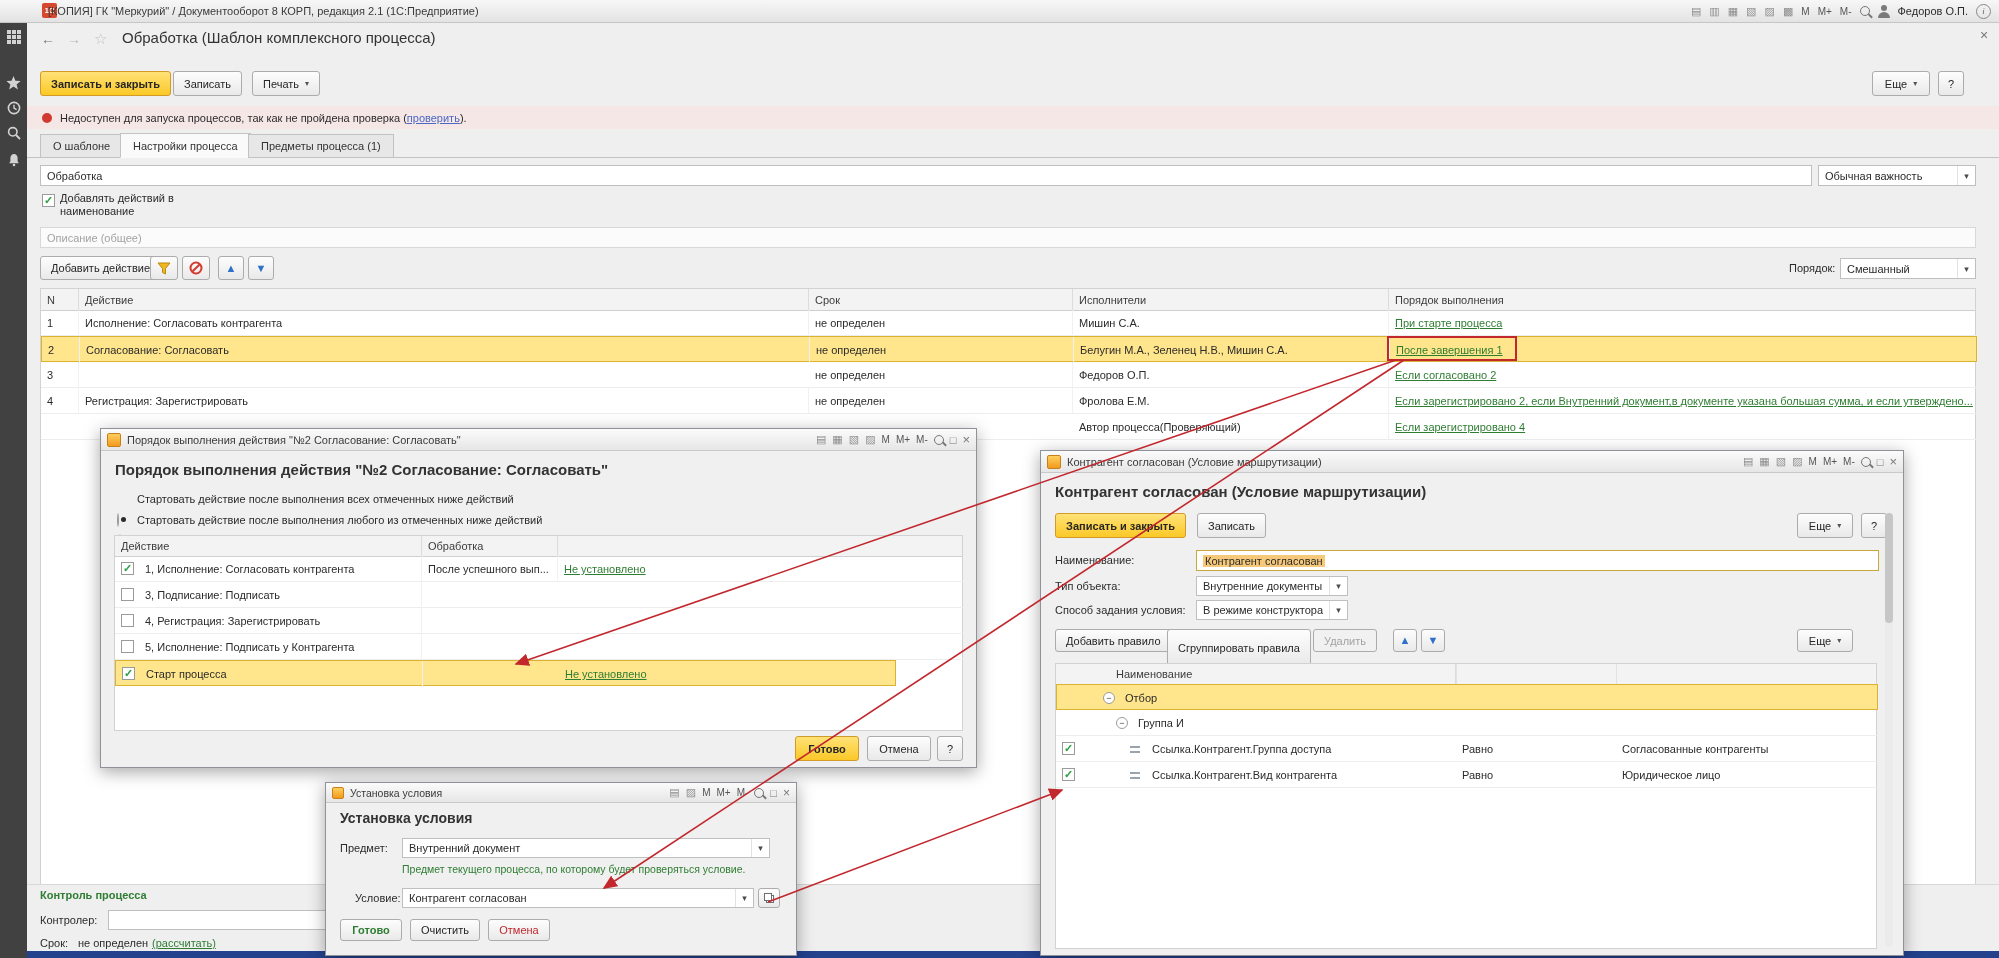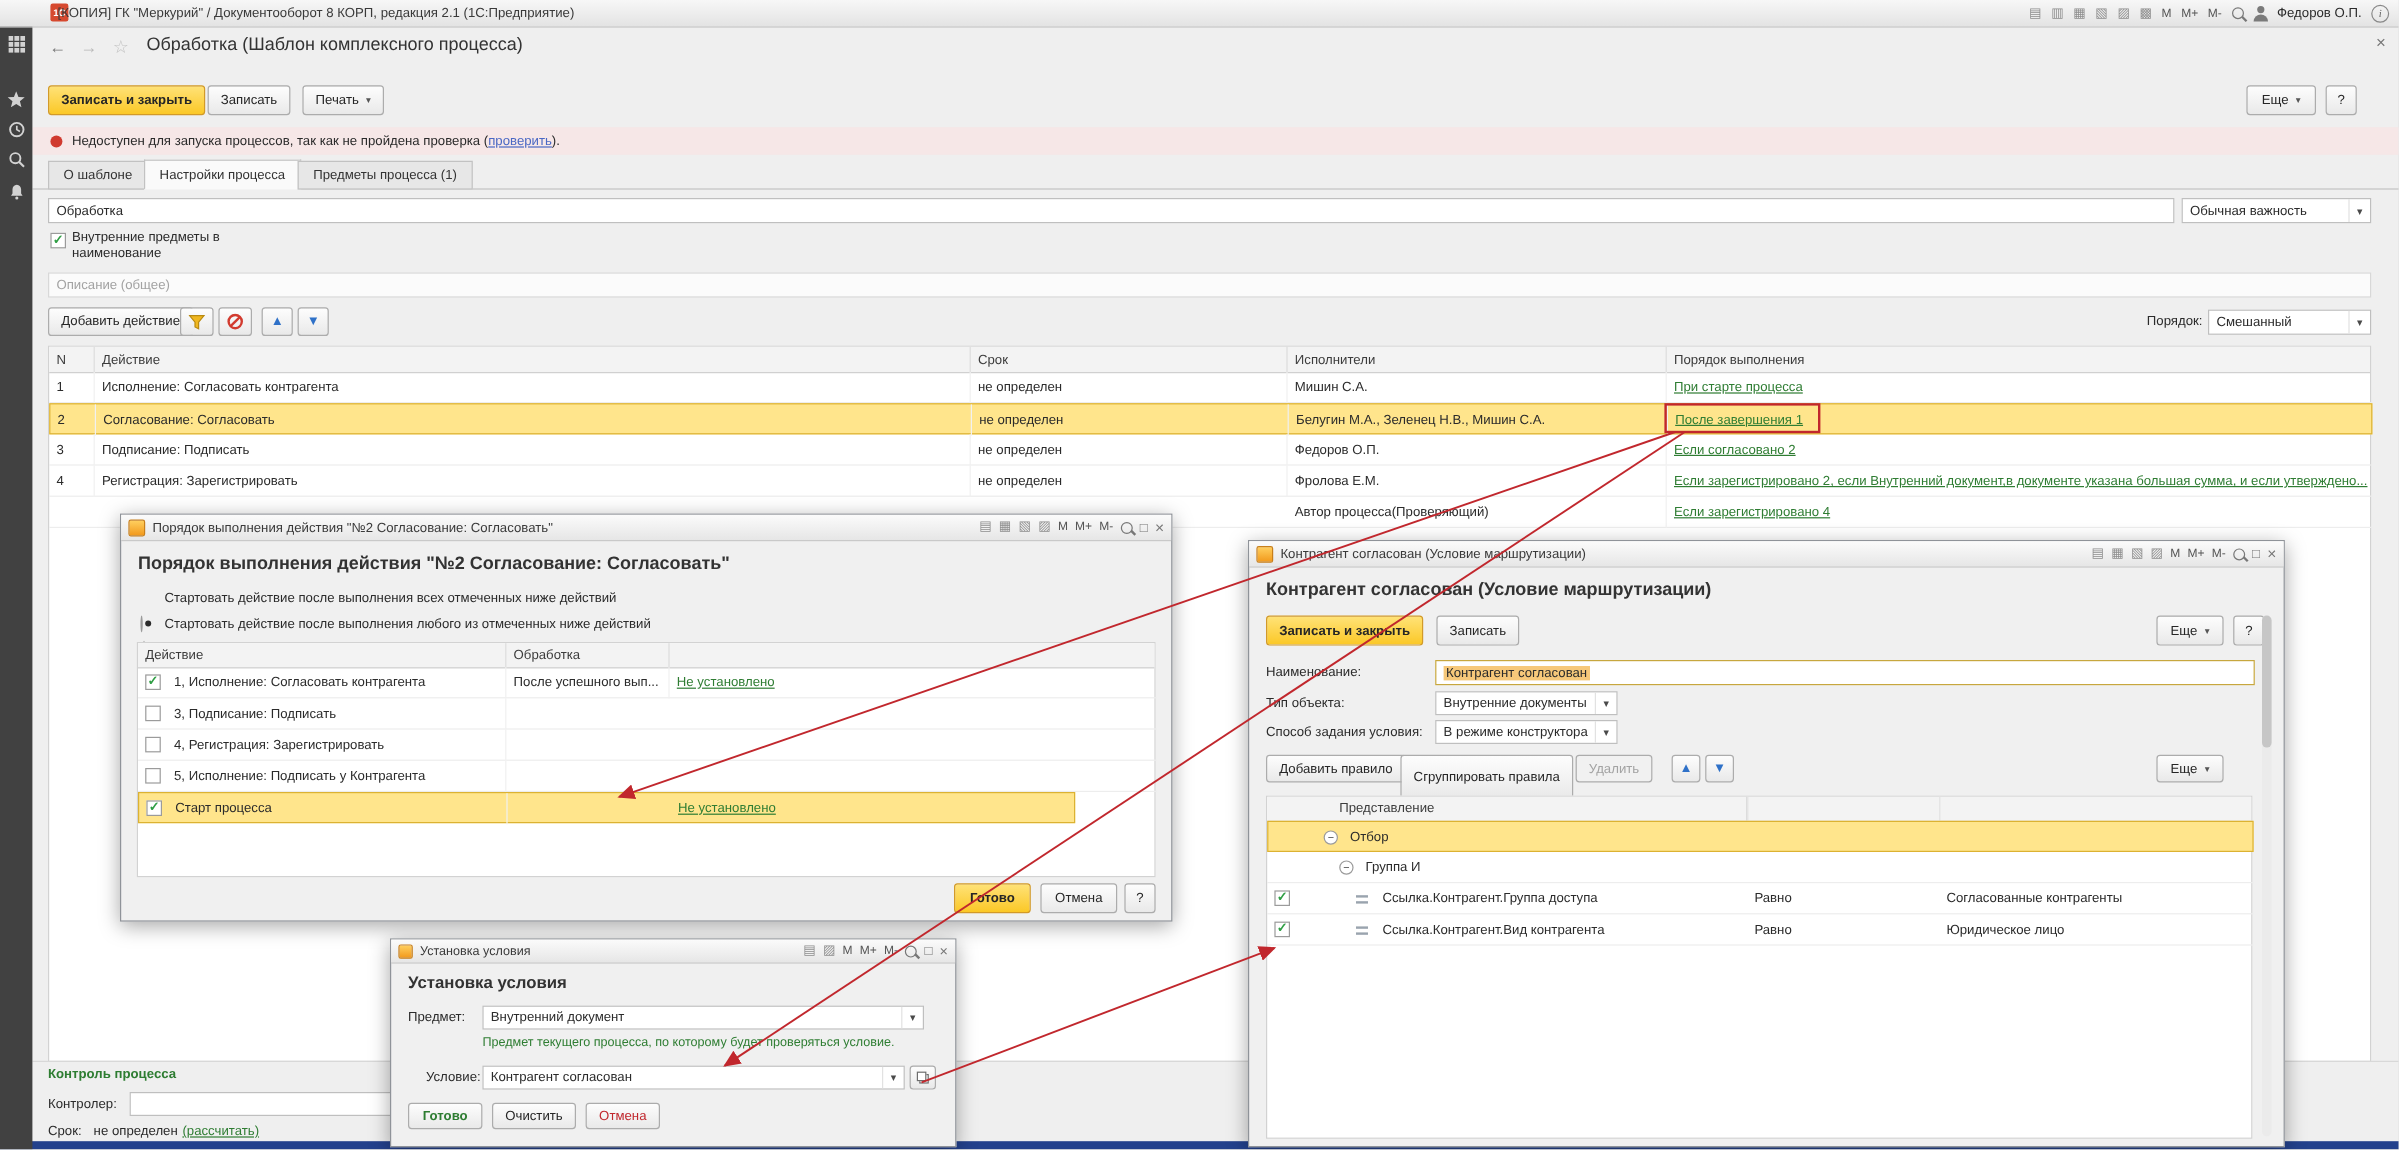--- a/index.html
+++ b/index.html
@@ -175,21 +175,21 @@
 
   <div class="input" style="left:40px;top:165px;width:1772px;height:21px">
       <span>Обработка</span>
     </div>
   <div class="combo" style="left:1818px;top:165px;width:158px;height:21px">
     <span class="val">Обычная важность</span>
     <span class="dd"></span>
   </div>
 
   <span class="abs cb on" style="left:42px;top:194px"></span>
-  <div class="abs" style="left:60px;top:192px;width:140px;line-height:13px">Внутренние предметы в наименование</div>
+  <div class="abs" style="left:60px;top:192px;width:140px;line-height:13px">Добавлять действий в наименование</div>
 
   <input class="desc" style="left: 40px; top: 227px; width: 1936px; height: 21px;" placeholder="Описание (общее)">
 
   <button class="btn" style="left:40px;top:256px;height:24px">Добавить действие</button>
   <button class="btn sq" style="left:150px;top:256px;width:28px;height:24px">
     <svg width="14" height="13" viewBox="0 0 14 13">
         <path d="M1,1 L13,1 L8.5,6.5 L8.5,12 L5.5,10.5 L5.5,6.5 Z" fill="#f0b71f" stroke="#b98a12" stroke-width="1"></path>
       </svg>
   </button>
   <button class="btn sq" style="left:182px;top:256px;width:28px;height:24px">
@@ -234,21 +234,20 @@
       <div class="c" style="left:38px;width:730px">Согласование: Согласовать</div>
       <div class="c" style="left:768px;width:264px">не определен</div>
       <div class="c" style="left:1032px;width:316px">Белугин М.А., Зеленец Н.В., Мишин С.А.</div>
       <div class="c" style="left:1348px;width:588px;border-right:none">
           <span class="lnk">После завершения 1</span>
         </div>
     </div>
 
     <div class="row" style="top:73px;left:0;width:1936px">
       <div class="c" style="left:0;width:38px">3</div>
-      <div class="c" style="left:38px;width:730px">Подписание: Подписать</div>
       <div class="c" style="left:768px;width:264px">не определен</div>
       <div class="c" style="left:1032px;width:316px">Федоров О.П.</div>
       <div class="c" style="left:1348px;width:588px;border-right:none">
           <span class="lnk">Если согласовано 2</span>
         </div>
     </div>
 
     <div class="row" style="top:99px;left:0;width:1936px">
       <div class="c" style="left:0;width:38px">4</div>
       <div class="c" style="left:38px;width:730px">Регистрация: Зарегистрировать</div>
@@ -420,21 +419,21 @@
     <button class="btn sq" style="left:352px;top:178px;width:24px;height:23px">
         <span class="arrowup">▲</span>
       </button>
     <button class="btn sq" style="left:380px;top:178px;width:24px;height:23px">
         <span class="arrowup">▼</span>
       </button>
     <button class="btn cara" style="left:756px;top:178px;width:56px;height:23px">Еще</button>
 
     <div class="gridwrap" style="left:14px;top:212px;width:822px;height:286px">
       <div class="gridhead" style="height:20px">
-        <div class="hc" style="left:0;width:400px;padding-left:60px">Представление</div>
+        <div class="hc" style="left:0;width:400px;padding-left:60px">Наименование</div>
         <div class="vline" style="left:400px"></div>
         <div class="vline" style="left:560px"></div>
       </div>
       <div class="row" style="top:46px;left:0;width:822px">
         <span class="abs exp" style="left:60px;top:7px"></span>
         <div class="c" style="left:76px;width:316px;border-right:none">Группа И</div>
       </div>
       <div class="row sel" style="top:20px;left:0;width:822px">
         <span class="abs exp" style="left:46px;top:7px"></span>
         <div class="c" style="left:62px;width:330px;border-right:none">Отбор</div>

